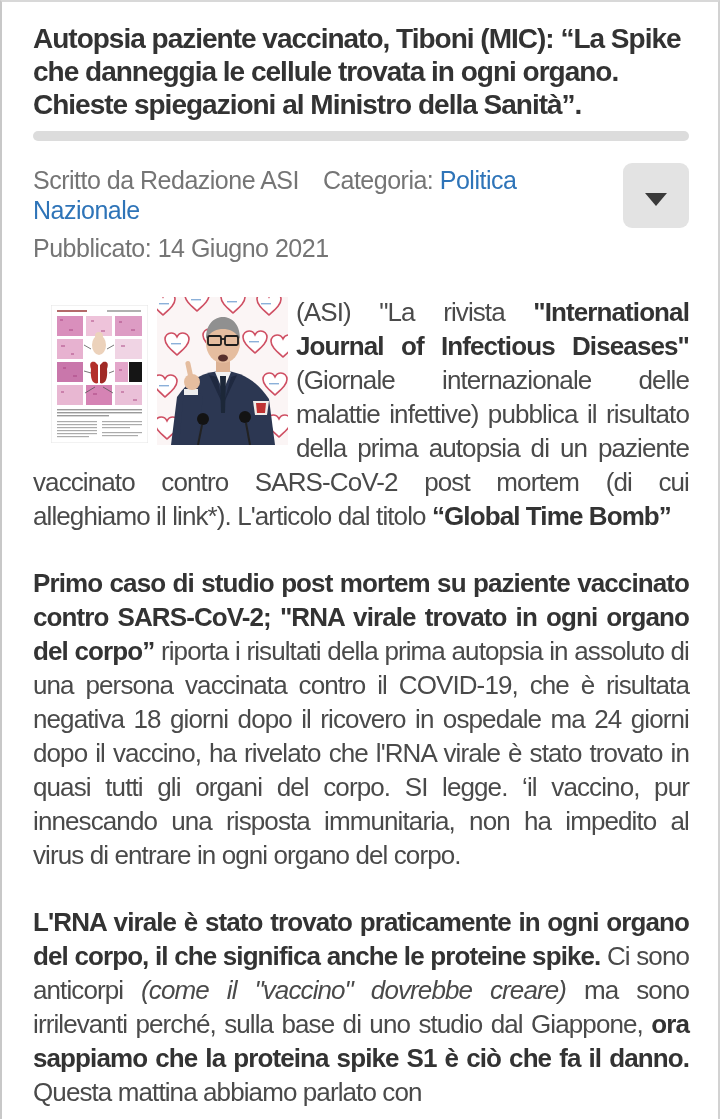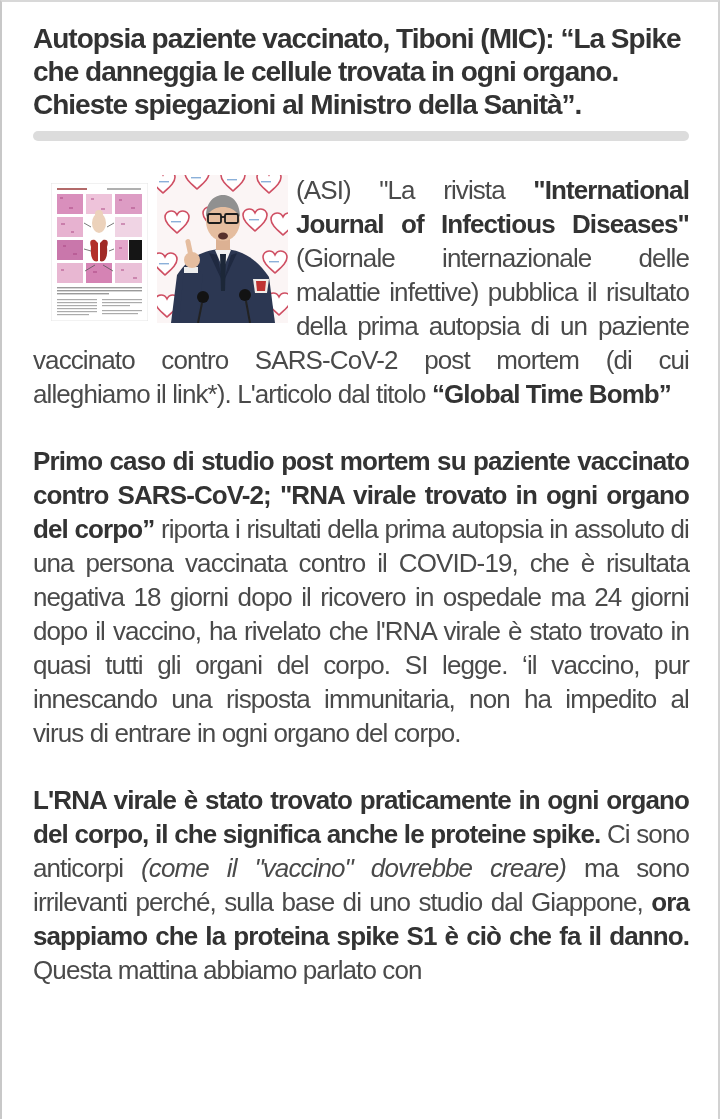--- a/index.html
+++ b/index.html
@@ -52,20 +52,30 @@
 </head>
 <body>
 
 <div class="page">
   <div class="content">
 
     <h1 class="title">Autopsia paziente vaccinato, Tiboni (MIC): “La Spike che danneggia le cellule trovata in ogni organo. Chieste spiegazioni al Ministro della Sanità”.</h1>
 
     <div class="divider"></div>
 
+    <div class="meta">
+      <div class="meta-line">
+        <span>Scritto da Redazione ASI</span><span class="category-label">Categoria:</span>
+        <a class="category-link">Politica Nazionale</a>
+      </div>
+      <button class="dropdown-btn">
+        <span class="caret-down"></span>
+      </button>
+      <div class="published">Pubblicato: 14 Giugno 2021</div>
+    </div>
 
     <div class="article">
 
       <div class="article-images">
 
         <svg class="paper-svg" width="97" height="138" viewBox="0 0 97 138">
           <rect x="0" y="0" width="97" height="138" fill="#ffffff" stroke="#e4e4e4"></rect>
           <rect x="6" y="5" width="30" height="2" fill="#b36a6a"></rect>
           <rect x="56" y="5" width="34" height="2" fill="#b0b0b0"></rect>
 

